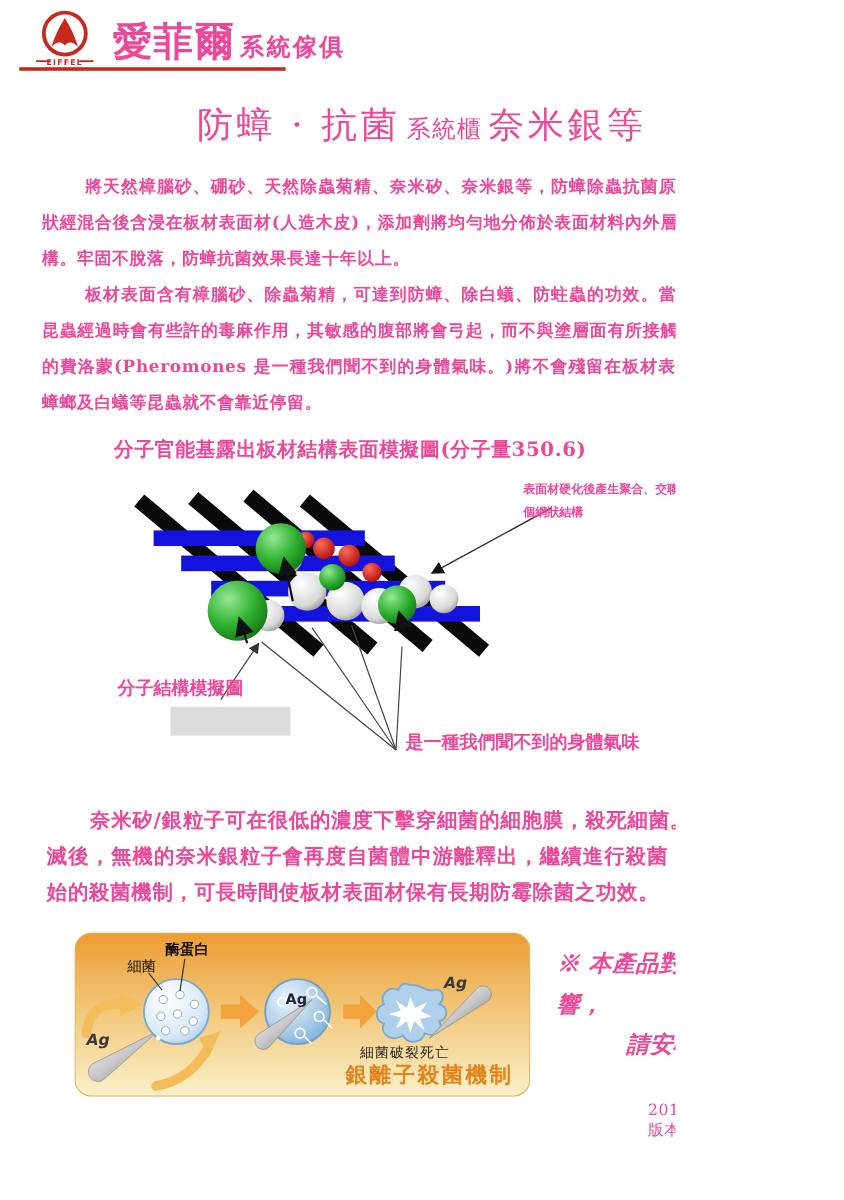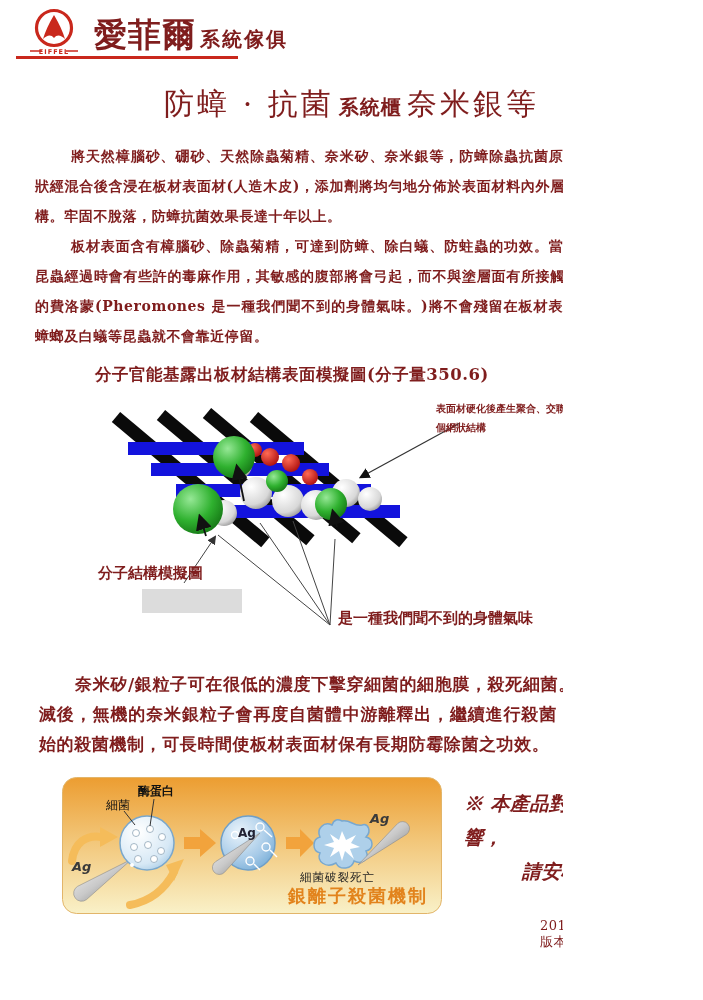--- a/index.html
+++ b/index.html
@@ -1,29 +1,29 @@
 <!DOCTYPE html>
 <html><head>
 <meta charset="utf-8">
 <style>
   html,body{margin:0;padding:0;background:#ffffff;}
   .page{position:relative;width:563px;height:1000px;background:#ffffff;overflow:hidden;
-        font-family:"DejaVu Serif","Liberation Serif",serif;color:#7f1d1d;}
+        font-family:"DejaVu Serif","Liberation Serif",serif;color:#ec4899;}
   
   .hdr{position:absolute;left:0;top:0;width:703px;height:62px;}
   .hdr-line{position:absolute;left:16px;top:56px;width:222px;height:3px;background:#c9281c;}
   .logo-svg{position:absolute;left:28px;top:6px;}
   .brand{position:absolute;left:94px;top:13px;display:flex;align-items:baseline;white-space:nowrap;}
   .brand-bold{font-size:33px;font-weight:900;letter-spacing:1px;font-family:"DejaVu Sans","Liberation Sans",sans-serif;}
   .brand-rest{font-size:20px;font-weight:600;letter-spacing:2px;margin-left:4px;font-family:"DejaVu Sans","Liberation Sans",sans-serif;}
   
   .title{position:absolute;left:0;top:84px;width:703px;text-align:center;white-space:nowrap;}
   .title span{vertical-align:baseline;}
   .t-big{font-size:30px;font-weight:400;letter-spacing:3px;}
-  .t-small{font-size:20px;font-weight:700;letter-spacing:1px;}
+  .t-small{font-size:20px;font-weight:400;letter-spacing:1px;}
   
   .bodytext{position:absolute;left:35px;top:141px;width:633px;
             font-size:14px;line-height:30px;font-weight:700;text-align:justify;letter-spacing:0.6px;}
   .bodytext p{margin:0;text-indent:36px;}
   .p3{position:absolute;left:35px;top:665px;width:633px;
       font-size:17px;line-height:30px;font-weight:700;text-align:justify;letter-spacing:0.6px;}
   .p3 p{margin:4px;text-indent:36px;}
   
   .dg-caption{position:absolute;left:95px;top:364px;font-size:16.5px;font-weight:600;letter-spacing:0.5px;}
   .diagram{position:absolute;left:88px;top:393px;width:600px;height:255px;}

